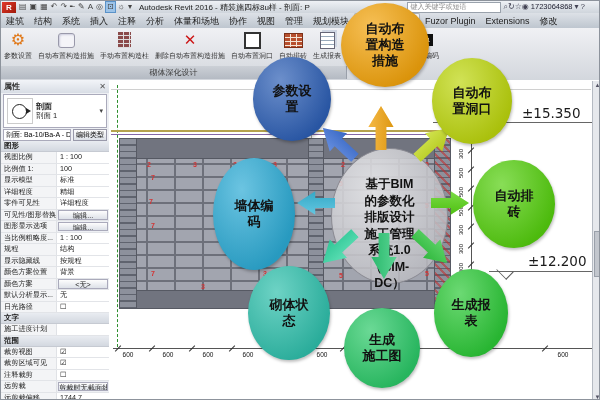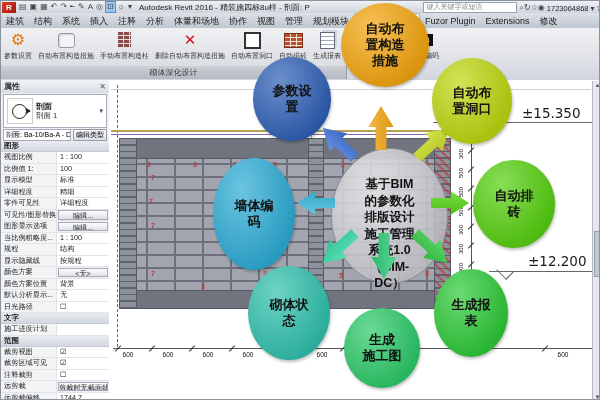--- a/index.html
+++ b/index.html
@@ -7,21 +7,21 @@
        font-family:"Liberation Sans","DejaVu Sans",sans-serif;border:1px solid #8d939c;box-sizing:border-box;}
   
   .titlebar{position:absolute;left:0;top:0;width:600px;height:12px;
             background:linear-gradient(#eef1f5,#cfd5dc);display:flex;align-items:center;font-size:8px;color:#333;}
   .applogo{width:14px;height:11px;background:linear-gradient(135deg,#e23b2e,#a01808);color:#fff;
            font-size:8px;font-weight:bold;text-align:center;line-height:11px;margin:0 2px 0 1px;}
   .qat{display:flex;align-items:center;gap:1px;}
   .qicon{font-size:8px;line-height:10px;padding:0 1px;color:#444;}
   .qicon.active{background:#9cc3e8;border:1px solid #5a92c8;}
   .wintitle{margin-left:6px;white-space:nowrap;font-size:8px;color:#222;}
-  .tb-right{margin-left:auto;display:flex;align-items:flex-end;gap:2px;padding-right:0;}
+  .tb-right{margin-left:auto;display:flex;align-items:flex-start;gap:2px;padding-right:16px;}
   .searchbox{width:88px;height:9px;font-size:7px;border:1px solid #9aa2ac;background:#fff;color:#888;padding:0 2px;}
   .tbicon{font-size:8px;color:#445;}
   .acct{font-size:7.5px;color:#223;}
   
   .tabsbar{position:absolute;left:0;top:12px;width:600px;height:15px;
            background:linear-gradient(#dde1e7,#bec6cf);display:flex;align-items:flex-end;overflow:hidden;}
   .tab{font-size:9px;line-height:14px;padding:0 5px;color:#222;white-space:nowrap;}
   .tab.active{background:#f4f5f7;border:1px solid #aab2bc;border-bottom:none;border-radius:2px 2px 0 0;font-weight:bold;}
   
   .ribbon{position:absolute;left:0;top:27px;width:600px;height:52px;
@@ -286,26 +286,26 @@
         </div>
         <div class="prow">
           <div class="plab">规程</div>
           <div class="pval">结构</div>
         </div>
         <div class="prow">
           <div class="plab">显示隐藏线</div>
           <div class="pval">按规程</div>
         </div>
         <div class="prow">
+          <div class="plab">颜色方案位置</div>
+          <div class="pval">背景</div>
+        </div>
+        <div class="prow">
           <div class="plab">颜色方案</div>
           <div class="pval btn">&lt;无&gt;</div>
-        </div>
-        <div class="prow">
-          <div class="plab">颜色方案位置</div>
-          <div class="pval">背景</div>
         </div>
         <div class="prow">
           <div class="plab">默认分析显示...</div>
           <div class="pval">无</div>
         </div>
         <div class="prow">
           <div class="plab">日光路径</div>
           <div class="pval">☐</div>
         </div>
         <div class="psec">文字</div>

